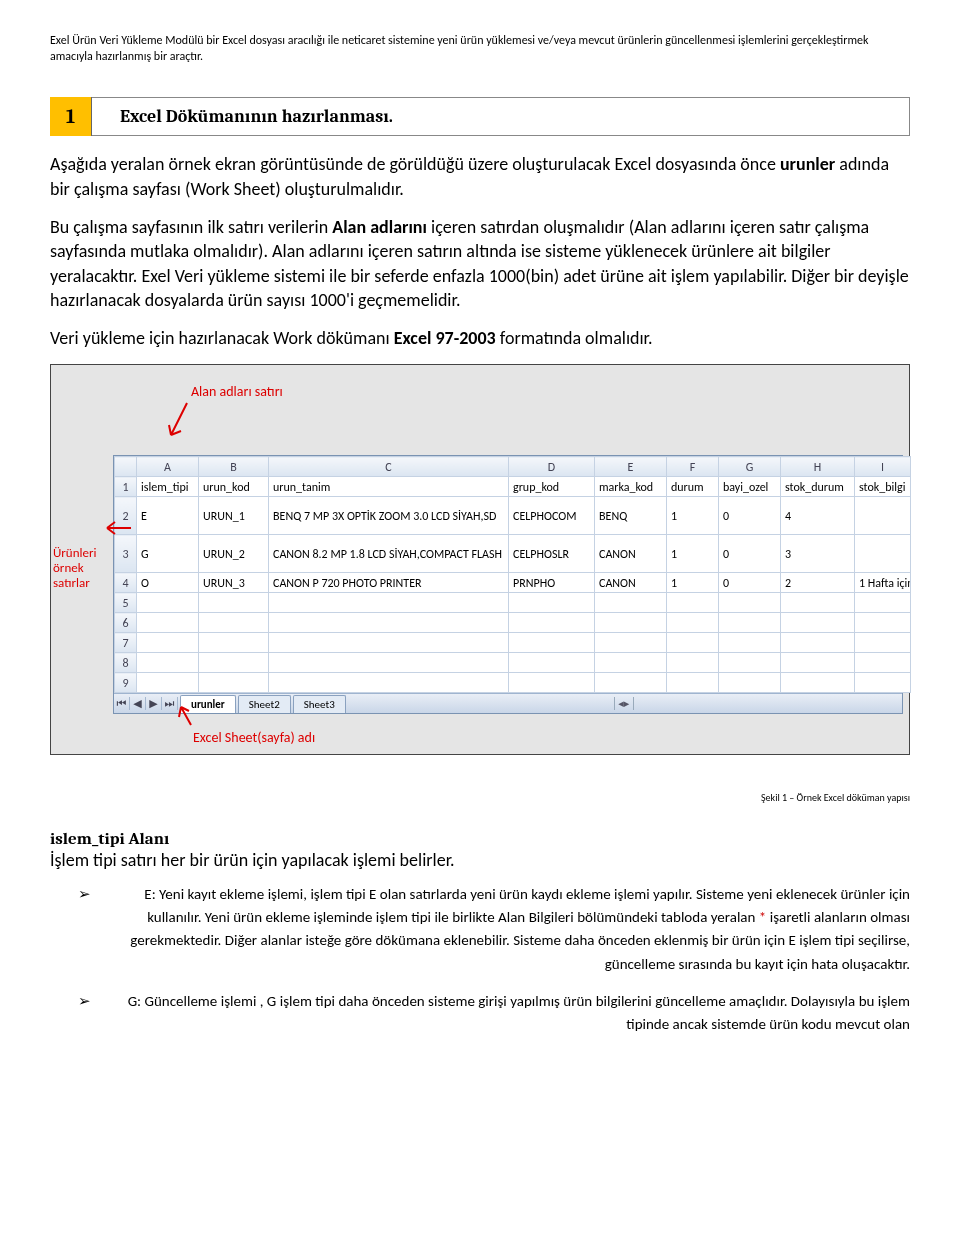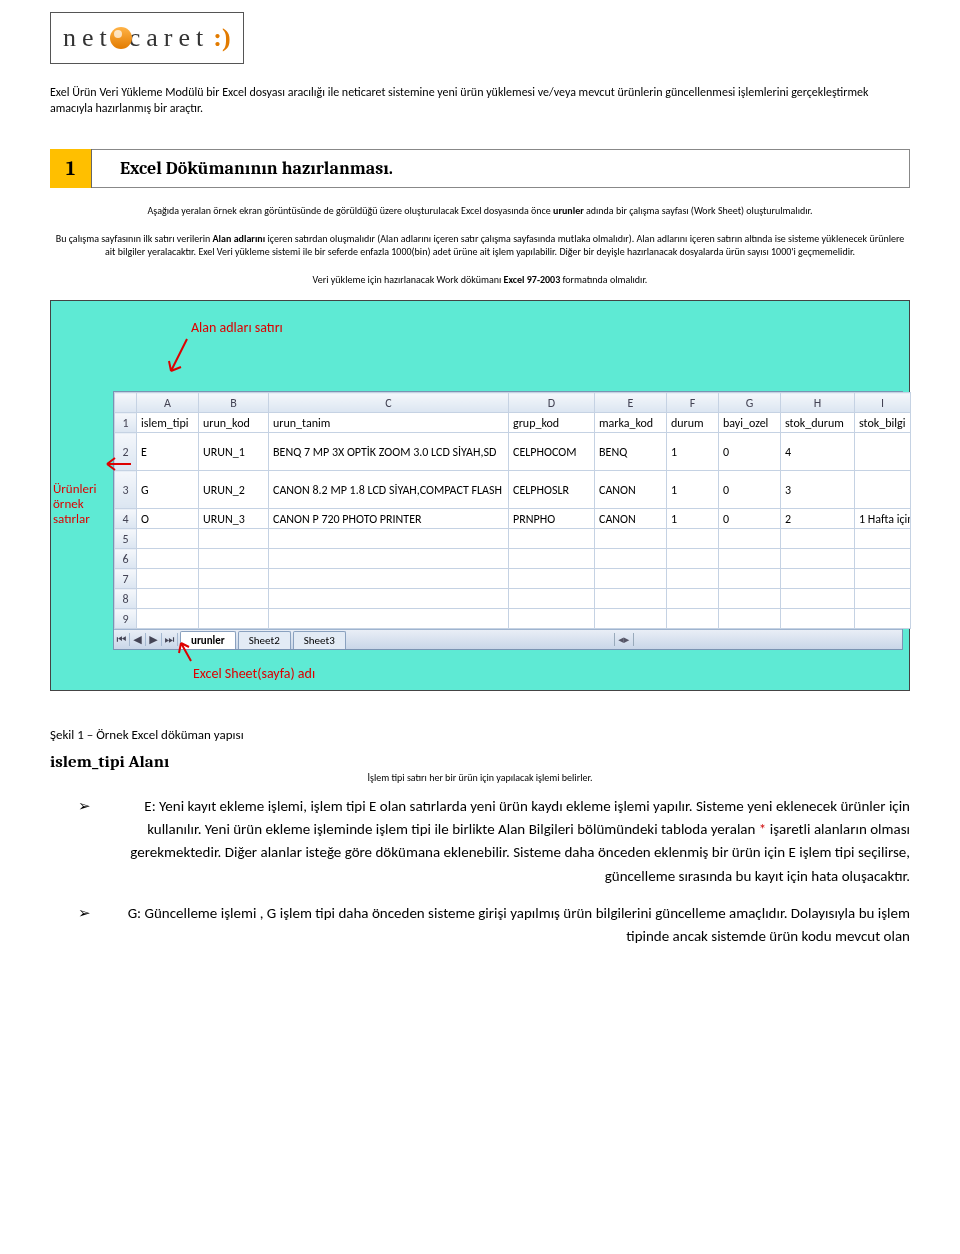--- a/index.html
+++ b/index.html
@@ -77,30 +77,30 @@
   }
   .sec-title {
     flex: 1;
     border: 1px solid #888;
     border-left: none;
     padding: 8px 28px;
     font-family: Cambria, Georgia, serif;
     font-weight: bold;
     font-size: 18px;
   }
-  p.body { font-size: 10px; line-height: 1.35; margin-bottom: 14px; text-align: center; }
+  p.body { font-size: 18px; line-height: 1.35; margin-bottom: 14px; }
   .bold { font-weight: bold; }
 
   
   .figure-box {
     border: 1px solid #444;
     margin: 14px 0 10px 0;
     padding: 90px 6px 40px 6px;
     position: relative;
-    background: #5eead4;
+    background: #e5e5e5;
     font-family: Calibri, Arial, sans-serif;
   }
   .callout-top {
     position: absolute; top: 18px; left: 140px;
     color: #d00; font-size: 14px;
   }
   .callout-top .arrow {
     position: absolute; top: 18px; left: -26px;
     width: 28px; height: 40px;
   }
@@ -179,23 +179,23 @@
   .sheet-tabs .tab.inactive { background: #e3ebf5; }
   .sheet-tabs .scroll-mid {
     flex: 1; display: flex; justify-content: center;
   }
   .sheet-tabs .scroll-mid span {
     border-left: 1px solid #9ab; border-right: 1px solid #9ab;
     width: 20px; text-align: center; color: #556;
   }
 
   .caption {
-    text-align: left;
-    font-size: 13px;
-    margin: 36px 0 10px 0;
+    text-align: right;
+    font-size: 10px;
+    margin: 36px 0 25px 0;
   }
   .subheading {
     font-family: Cambria, Georgia, serif;
     font-weight: bold;
     font-size: 17px;
     margin-top: 6px;
   }
   ul.bullets { list-style: none; margin: 10px 0 0 28px; }
   ul.bullets > li {
     position: relative;
@@ -209,25 +209,20 @@
     content: "➢";
     position: absolute; left: 0; top: 0;
     font-size: 15px;
   }
   .red-star { color: #c00; }
 </style>
 </head>
 <body>
 
 <div class="header-row">
-  <div class="logo-box">
-    <span class="logo-text">
-      <span>net</span><span class="orange-ball"></span><span>caret</span><span class="smile">:)</span>
-    </span>
-  </div>
 </div>
 
 <p class="intro-para">Exel Ürün Veri Yükleme Modülü  bir Excel dosyası aracılığı ile neticaret sistemine yeni ürün yüklemesi ve/veya mevcut ürünlerin güncellenmesi işlemlerini gerçekleştirmek amacıyla hazırlanmış bir araçtır.</p>
 
 <div class="section-row">
   <div class="sec-num">1</div>
   <div class="sec-title">Excel Dökümanının hazırlanması.</div>
 </div>
 
 <p class="body">

